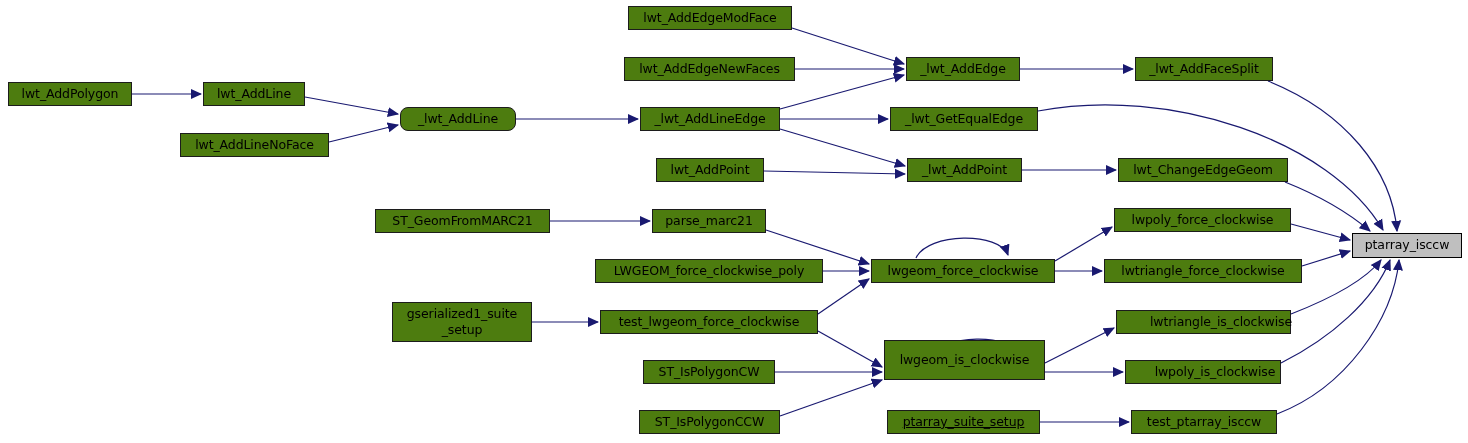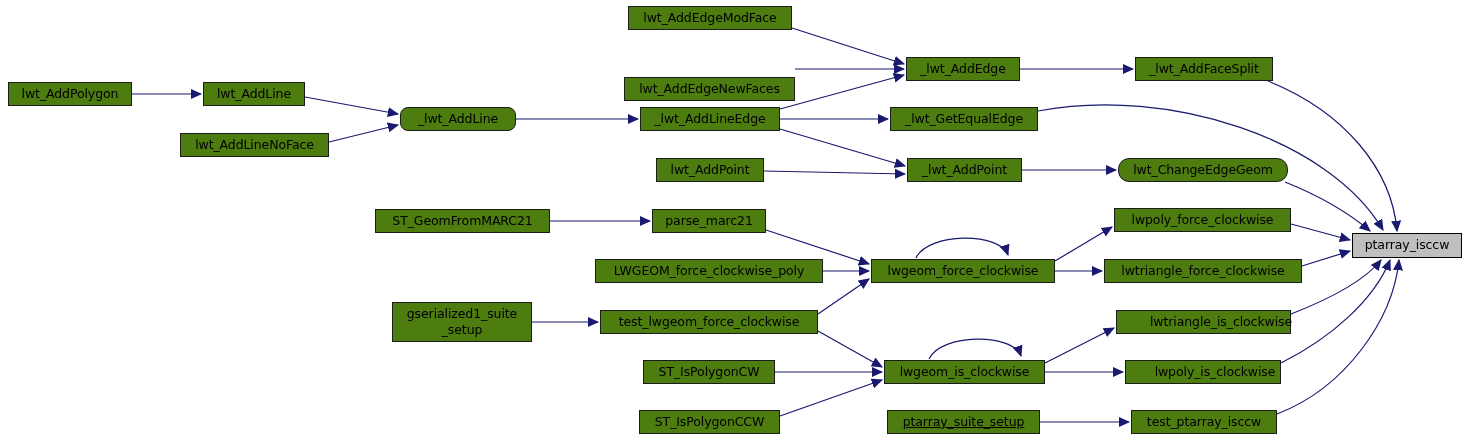--- a/index.html
+++ b/index.html
@@ -92,39 +92,39 @@
         <path d="M1040,422 L1129,422" marker-end="url(#arrow)"></path>
         <path d="M1277,414 C1345,388 1393,320 1399,260" marker-end="url(#arrow)"></path>
       </g>
   </svg>
   <div id="node-layer">
       <div class="node" style="left: 8px; top: 82px; width: 124px; height: 24px;">lwt_AddPolygon</div>
       <div class="node" style="left: 203px; top: 82px; width: 102px; height: 24px;">lwt_AddLine</div>
       <div class="node" style="left: 180px; top: 133px; width: 149px; height: 24px;">lwt_AddLineNoFace</div>
       <div class="node" style="left: 400px; top: 107px; width: 116px; height: 24px; border-radius: 8px;">_lwt_AddLine</div>
       <div class="node" style="left: 628px; top: 6px; width: 164px; height: 24px;">lwt_AddEdgeModFace</div>
-      <div class="node" style="left: 624px; top: 57px; width: 171px; height: 24px; margin-top: 20px;">lwt_AddEdgeNewFaces</div>
+      <div class="node" style="left: 624px; top: 57px; width: 171px; height: 24px;">lwt_AddEdgeNewFaces</div>
       <div class="node" style="left: 640px; top: 107px; width: 140px; height: 24px;">_lwt_AddLineEdge</div>
       <div class="node" style="left: 656px; top: 158px; width: 108px; height: 24px;">lwt_AddPoint</div>
       <div class="node" style="left: 906px; top: 57px; width: 114px; height: 24px;">_lwt_AddEdge</div>
       <div class="node" style="left: 1135px; top: 57px; width: 138px; height: 24px;">_lwt_AddFaceSplit</div>
       <div class="node" style="left: 890px; top: 107px; width: 148px; height: 24px;">_lwt_GetEqualEdge</div>
       <div class="node" style="left: 907px; top: 158px; width: 115px; height: 24px;">_lwt_AddPoint</div>
-      <div class="node" style="left: 1118px; top: 158px; width: 170px; height: 24px; border-radius: 11px;">lwt_ChangeEdgeGeom</div>
+      <div class="node" style="left: 1118px; top: 158px; width: 170px; height: 24px;">lwt_ChangeEdgeGeom</div>
       <div class="node" style="left: 375px; top: 209px; width: 175px; height: 24px;">ST_GeomFromMARC21</div>
       <div class="node" style="left: 652px; top: 209px; width: 114px; height: 24px;">parse_marc21</div>
       <div class="node" style="left: 595px; top: 259px; width: 228px; height: 24px;">LWGEOM_force_clockwise_poly</div>
       <div class="node" style="left: 871px; top: 259px; width: 184px; height: 24px;">lwgeom_force_clockwise</div>
       <div class="node" style="left: 1114px; top: 208px; width: 177px; height: 24px;">lwpoly_force_clockwise</div>
       <div class="node" style="left: 1104px; top: 259px; width: 198px; height: 24px;">lwtriangle_force_clockwise</div>
       <div class="node" style="left: 392px; top: 302px; width: 140px; height: 40px;">gserialized1_suite
 _setup</div>
       <div class="node" style="left: 600px; top: 310px; width: 218px; height: 24px;">test_lwgeom_force_clockwise</div>
       <div class="node" style="left: 643px; top: 360px; width: 132px; height: 24px;">ST_IsPolygonCW</div>
       <div class="node" style="left: 639px; top: 410px; width: 141px; height: 24px;">ST_IsPolygonCCW</div>
-      <div class="node" style="left: 884px; top: 360px; width: 161px; height: 24px;">lwgeom_is_clockwise</div>
+      <div class="node" style="left: 884px; top: 340px; width: 161px; height: 40px;">lwgeom_is_clockwise</div>
       <div class="node" style="left: 1116px; top: 310px; width: 175px; height: 24px; padding-left: 35px;">lwtriangle_is_clockwise</div>
       <div class="node" style="left: 1125px; top: 360px; width: 156px; height: 24px; padding-left: 24px;">lwpoly_is_clockwise</div>
       <div class="node" style="left: 887px; top: 410px; width: 153px; height: 24px; text-decoration: underline;">ptarray_suite_setup</div>
       <div class="node" style="left: 1131px; top: 410px; width: 146px; height: 24px;">test_ptarray_isccw</div>
       <div class="node focus" style="left: 1352px; top: 233px; width: 110px; height: 25px;">ptarray_isccw</div>
     </div>
 </div>
 
 </body></html>

